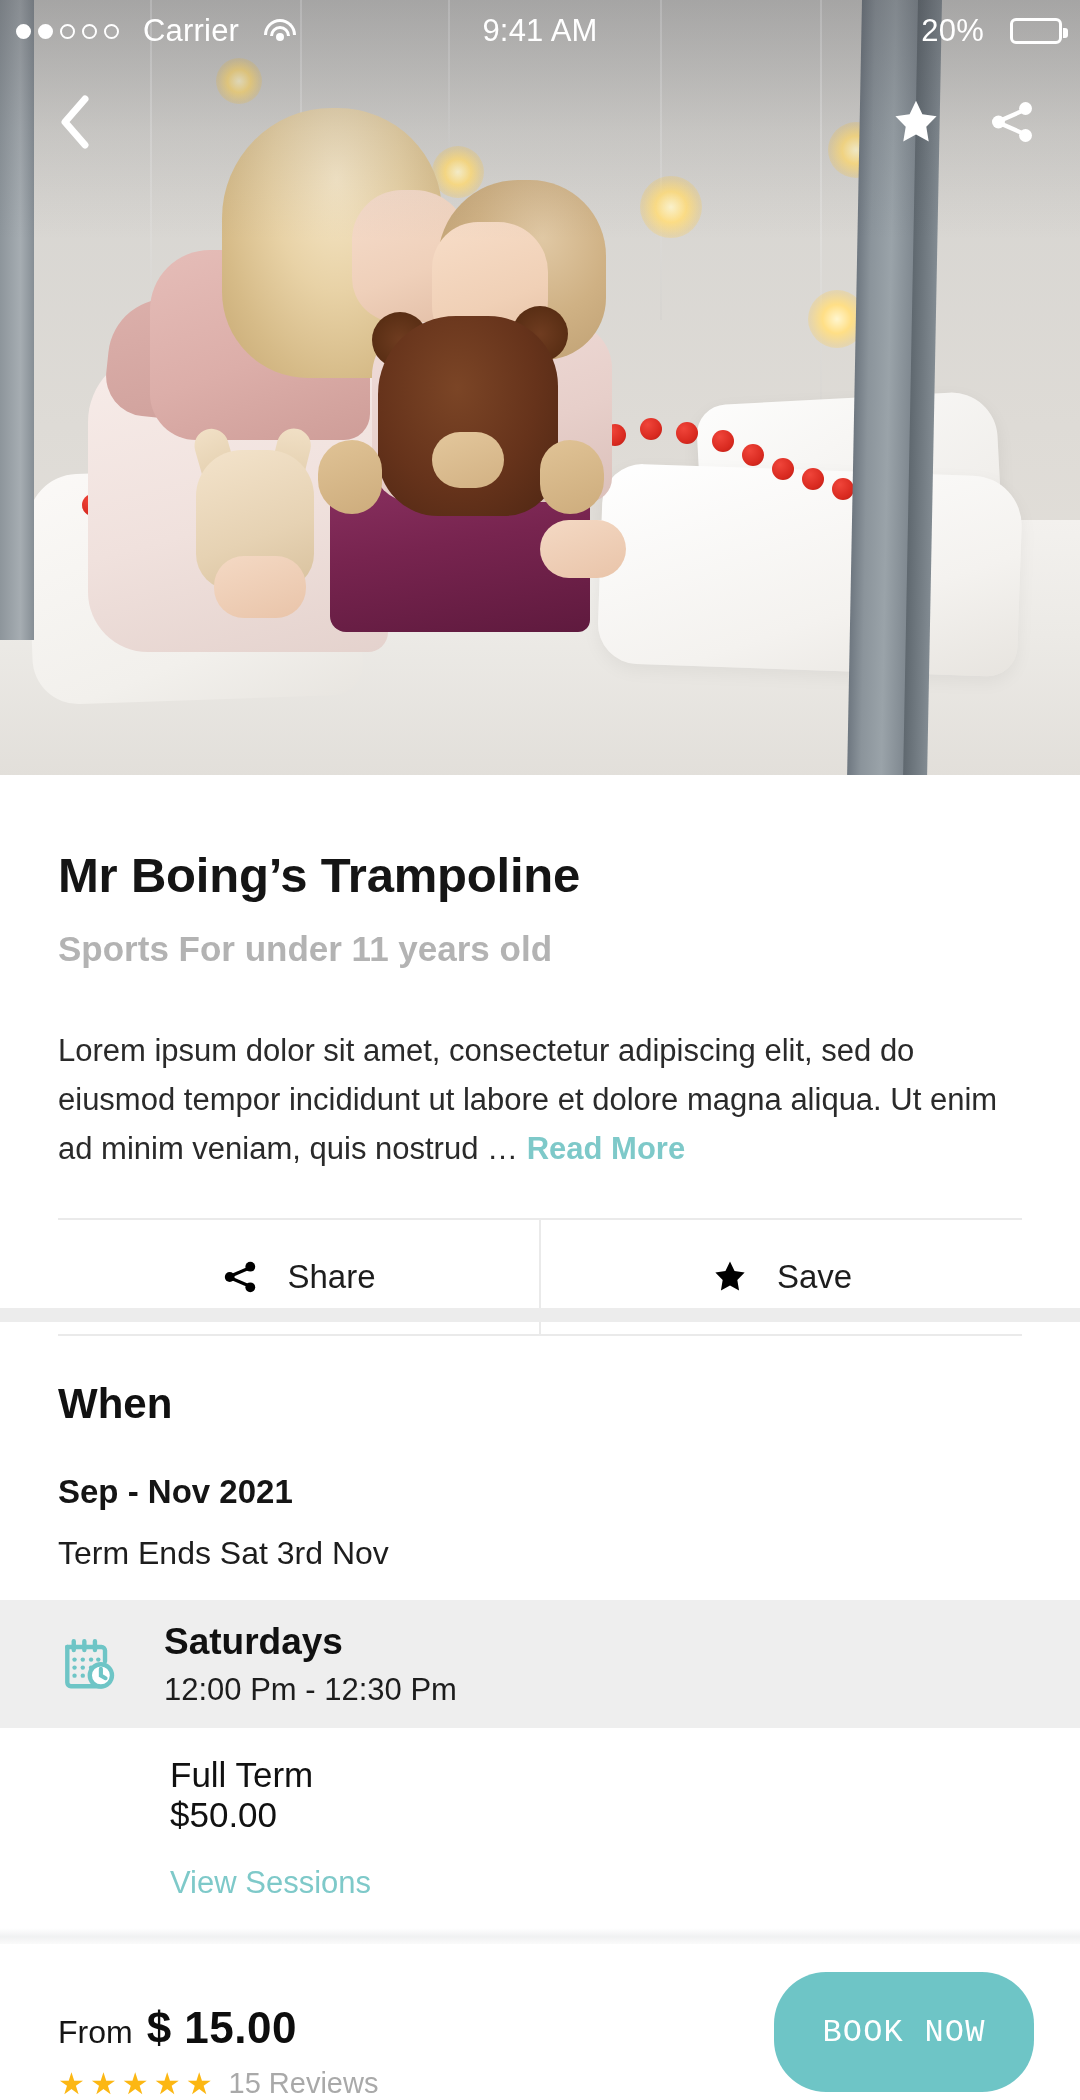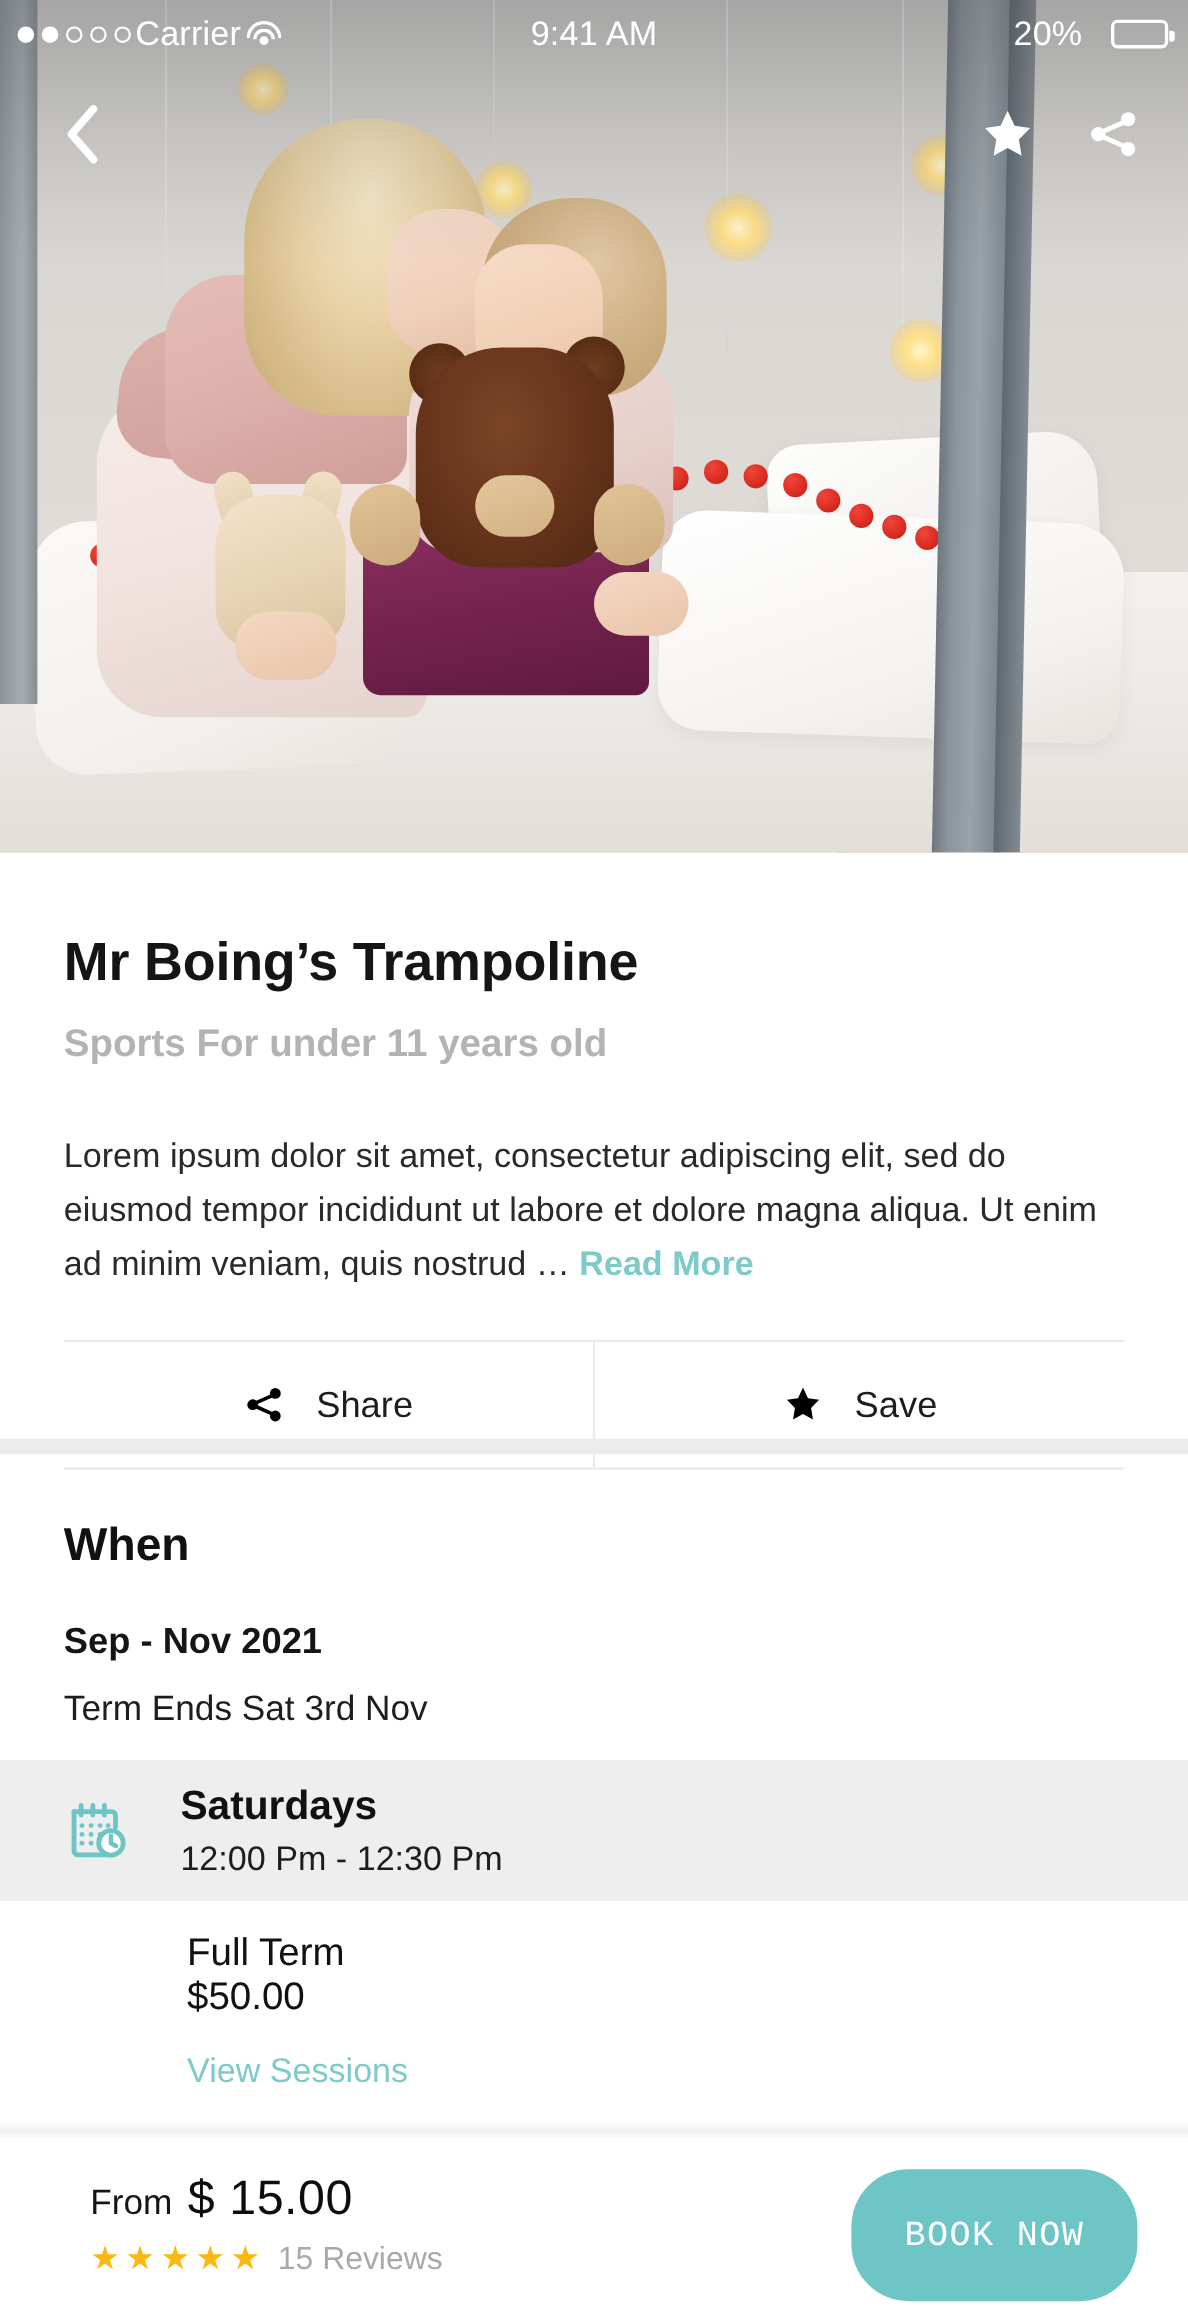--- a/index.html
+++ b/index.html
@@ -168,21 +168,21 @@
     position:absolute; top:0; left:0; width:1080px; height:240px;
     background:linear-gradient(180deg,rgba(70,70,75,.30) 0%,rgba(70,70,75,.10) 55%,rgba(0,0,0,0) 100%);
   }
 
   
   .statusbar {
     position:absolute; top:0; left:0; width:1080px; height:62px;
     display:flex; align-items:center; color:#fff;
     font-size:30px; letter-spacing:.2px;
   }
-  .sb-left { position:absolute; left:16px; display:flex; align-items:center; gap:4px; }
+  .sb-left { position:absolute; left:16px; display:flex; align-items:center; gap:24px; }
   .sig-dots { display:flex; align-items:center; gap:7px; }
   .dot { width:15px; height:15px; border-radius:50%; border:2px solid #fff; }
   .dot.filled { background:#fff; }
   .carrier { font-size:31px; font-weight:400; }
   .wifi { display:inline-block; width:34px; height:26px; position:relative; }
   .wifi i { position:absolute; left:50%; border:3px solid #fff; border-bottom:none;
             border-radius:50% 50% 0 0 / 100% 100% 0 0; transform:translateX(-50%); }
   .wifi i:nth-child(1){ width:32px; height:16px; top:1px; }
   .wifi i:nth-child(2){ width:20px; height:10px; top:8px; }
   .wifi i:nth-child(3){ width:8px; height:8px; top:15px; border-radius:50%;
@@ -270,26 +270,26 @@
     margin-top:30px; font-size:31px; color:#7ec9c9; cursor:pointer;
   }
 
   
   .bottom-sep {
     position:absolute; left:0; top:1928px; width:1080px; height:16px;
     background:linear-gradient(180deg,#ffffff 0%,#f0f1f2 55%,#fafafa 100%);
   }
   .bottombar {
     position:absolute; left:0; bottom:0; width:1080px; height:156px;
-    background:#fff; display:flex; align-items:center;padding-left:24px;
+    background:#fff; display:flex; align-items:flex-end;
   }
   .bb-left { margin-left:58px; }
   .from-line { display:flex; align-items:baseline; gap:14px; }
   .from-label { font-size:32px; color:#151515; }
-  .from-amount { font-size:44px; font-weight:400; color:#0d0d0d; letter-spacing:.5px; }
+  .from-amount { font-size:44px; font-weight:700; color:#0d0d0d; letter-spacing:.5px; }
   .rating-line { display:flex; align-items:center; gap:16px; margin-top:14px; }
   .stars { display:flex; gap:5px; color:#fcb713; font-size:30px; line-height:1; }
   .reviews { font-size:29px; color:#a9a9a9; }
   .book-btn {
     position:absolute; right:46px; top:28px;
     width:260px; height:120px; border-radius:52px;
     background:#6ec5c6; color:#fff; border:none; cursor:pointer;
     font-size:32px; letter-spacing:1.2px;
     font-family:Liberation Mono, monospace;
   }

